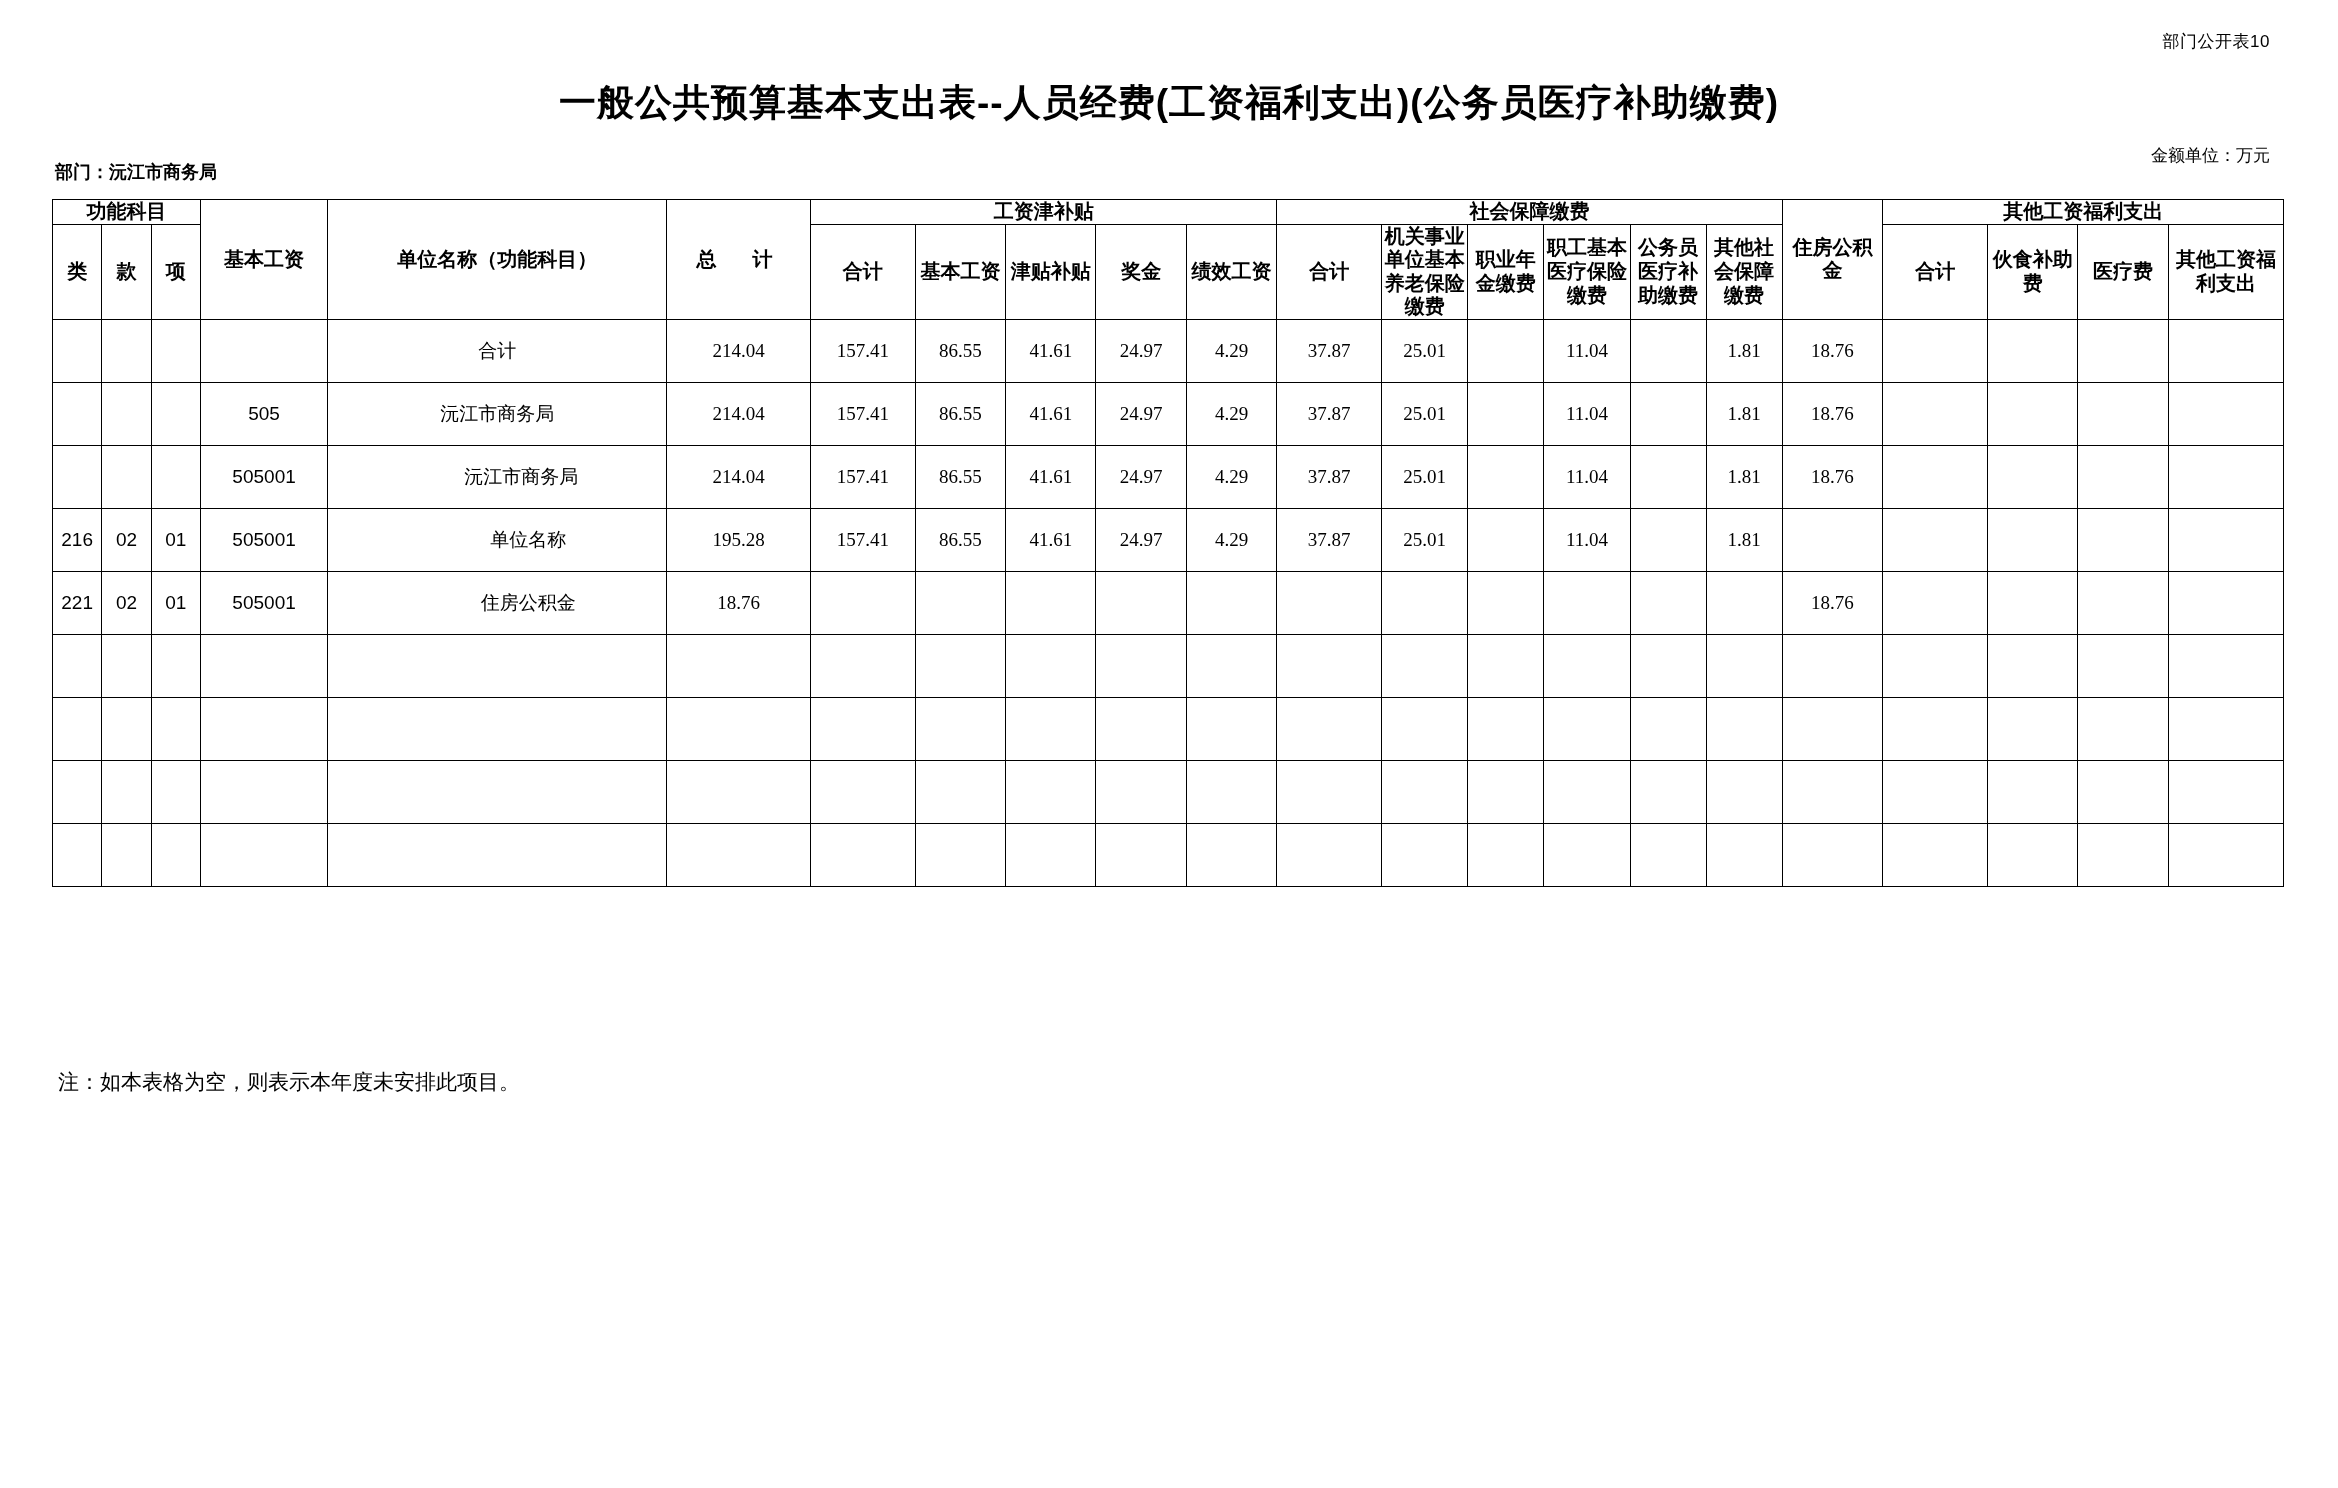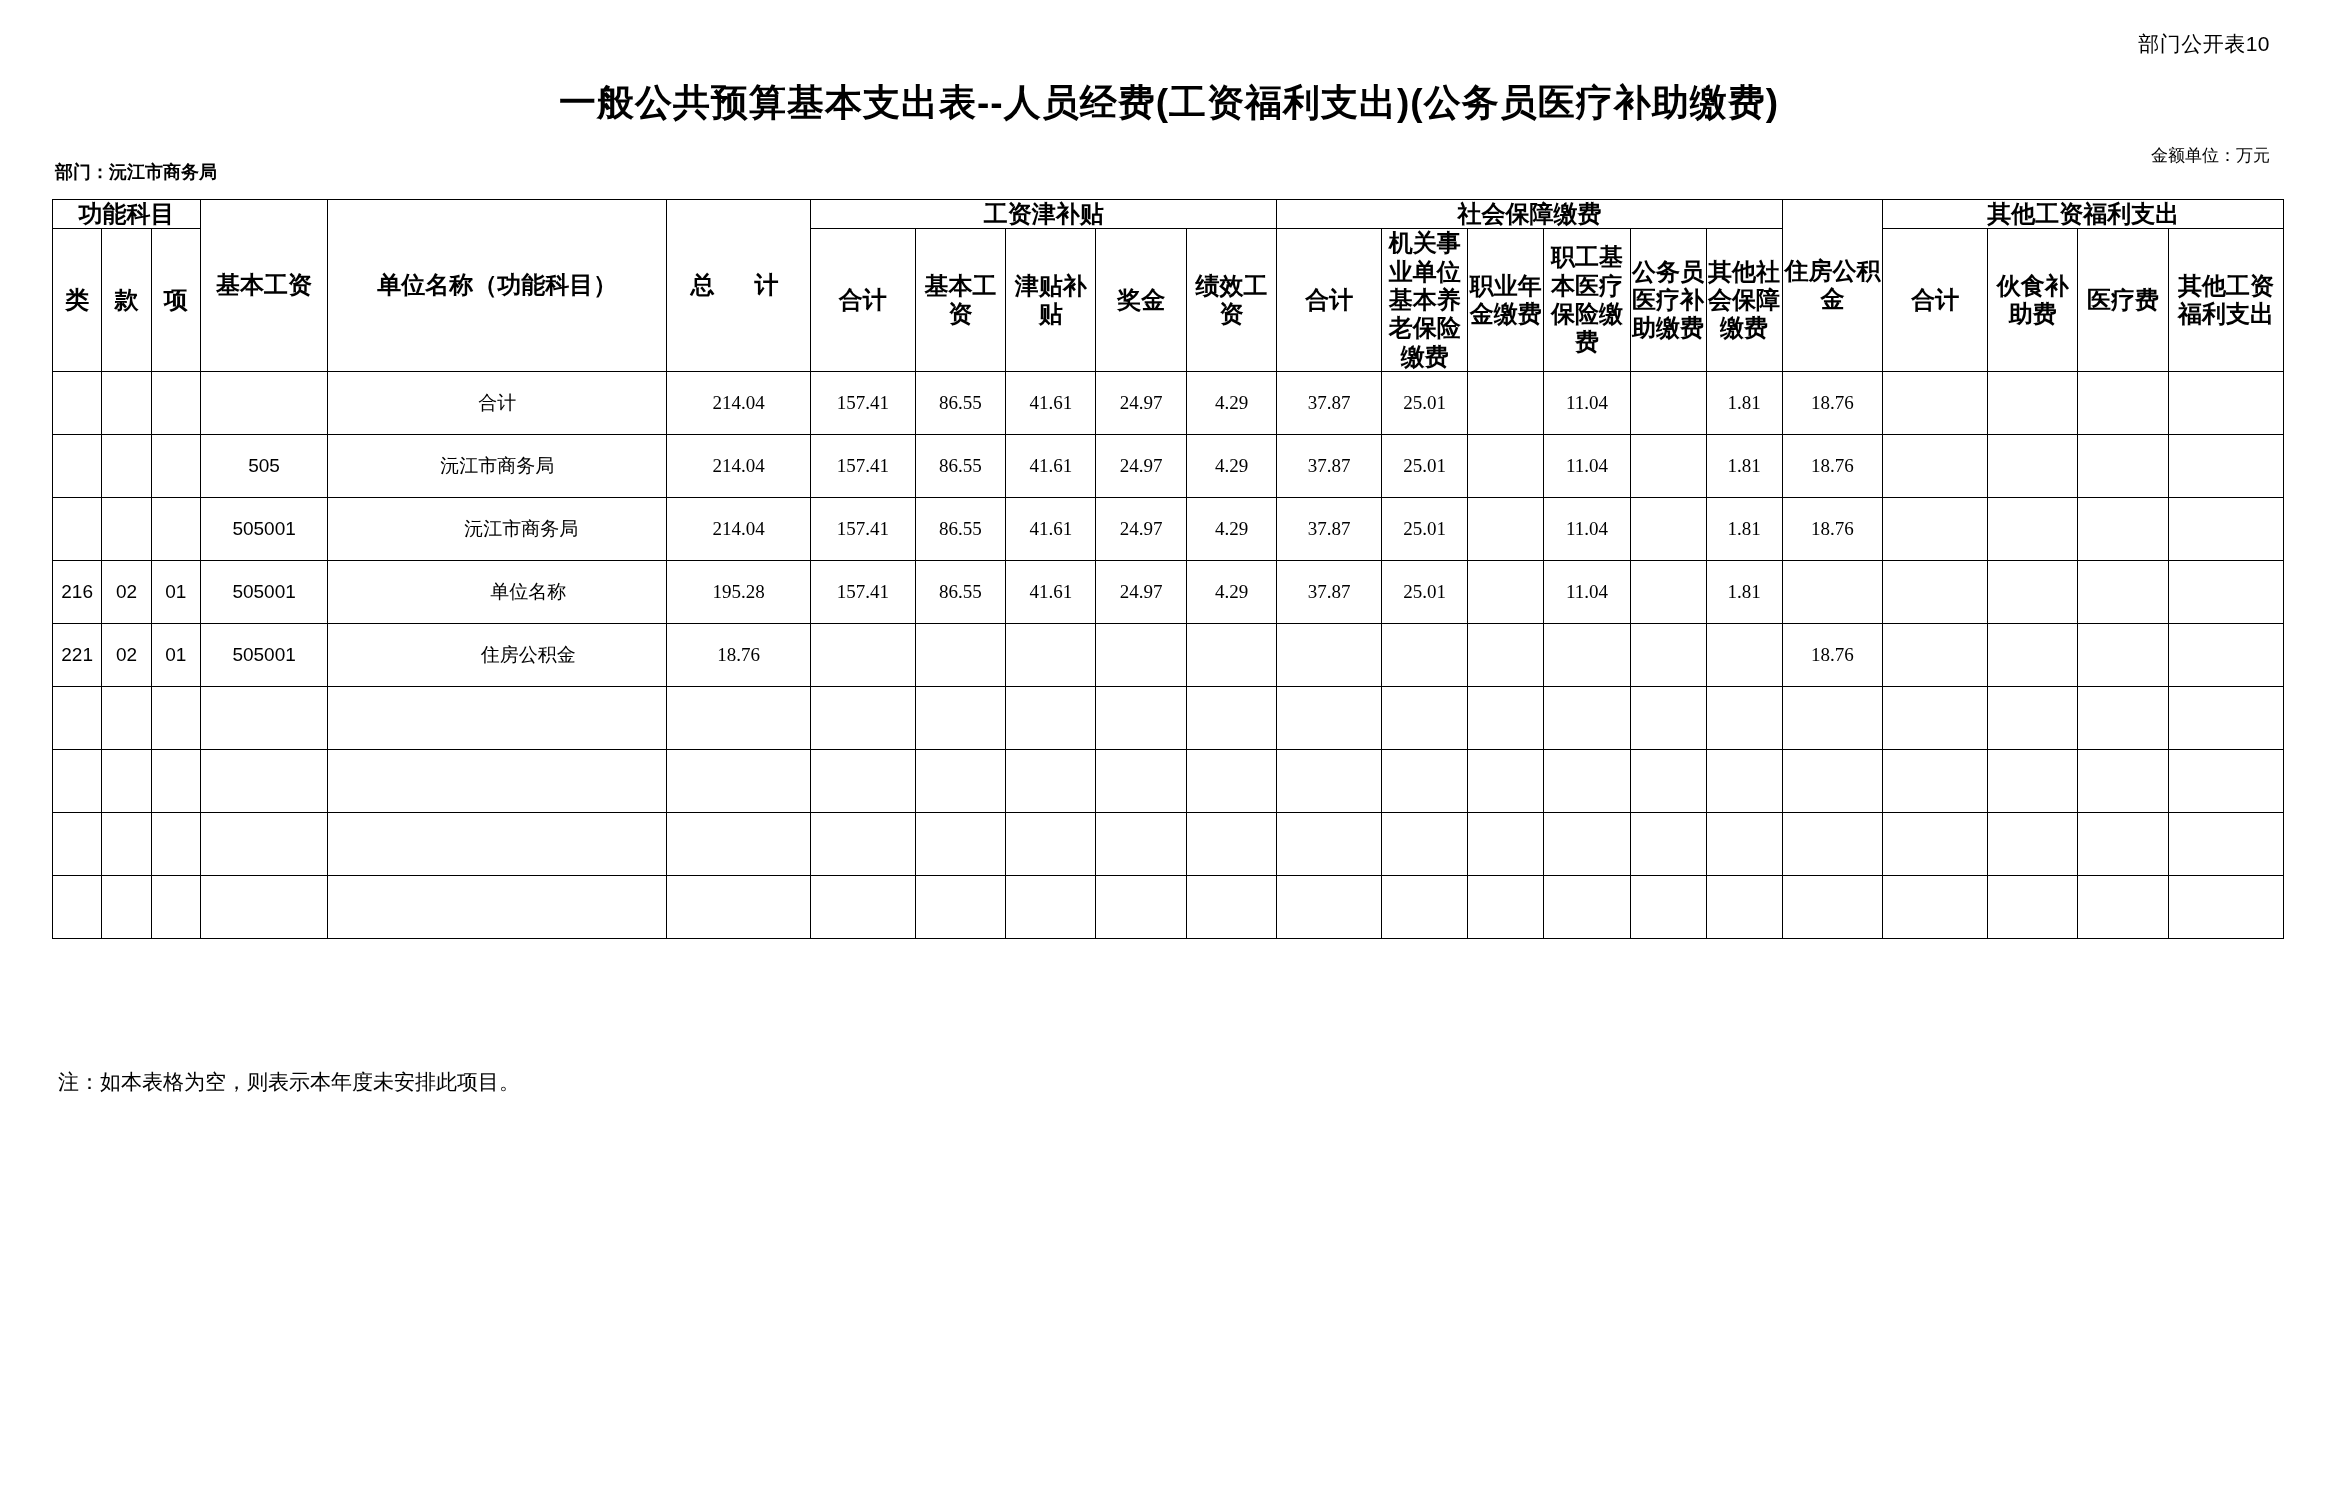--- a/index.html
+++ b/index.html
@@ -18,21 +18,21 @@
   .page {
     position: relative;
     width: 2338px;
     height: 1488px;
     box-sizing: border-box;
   }
   .corner-note {
     position: absolute;
     top: 30px;
     right: 68px;
-    font-size: 21px;
+    font-size: 17px;
     font-family: "Liberation Sans", sans-serif;
     letter-spacing: 0.5px;
   }
   .doc-title {
     position: absolute;
     top: 78px;
     left: 0;
     width: 2338px;
     text-align: center;
     font-size: 37px;
@@ -68,21 +68,21 @@
     border: 1.5px solid #000000;
     padding: 0;
     font-weight: normal;
     font-size: 19px;
     vertical-align: middle;
     text-align: center;
     line-height: 1.18;
   }
   table.budget th {
     font-weight: bold;
-    font-size: 24px;
+    font-size: 20px;
   }
   th.hdr-small {
     font-size: 19px;
   }
   th.hdr-tiny {
     font-size: 18px;
   }
   td.num {
     text-align: right;
     padding-right: 9px;

